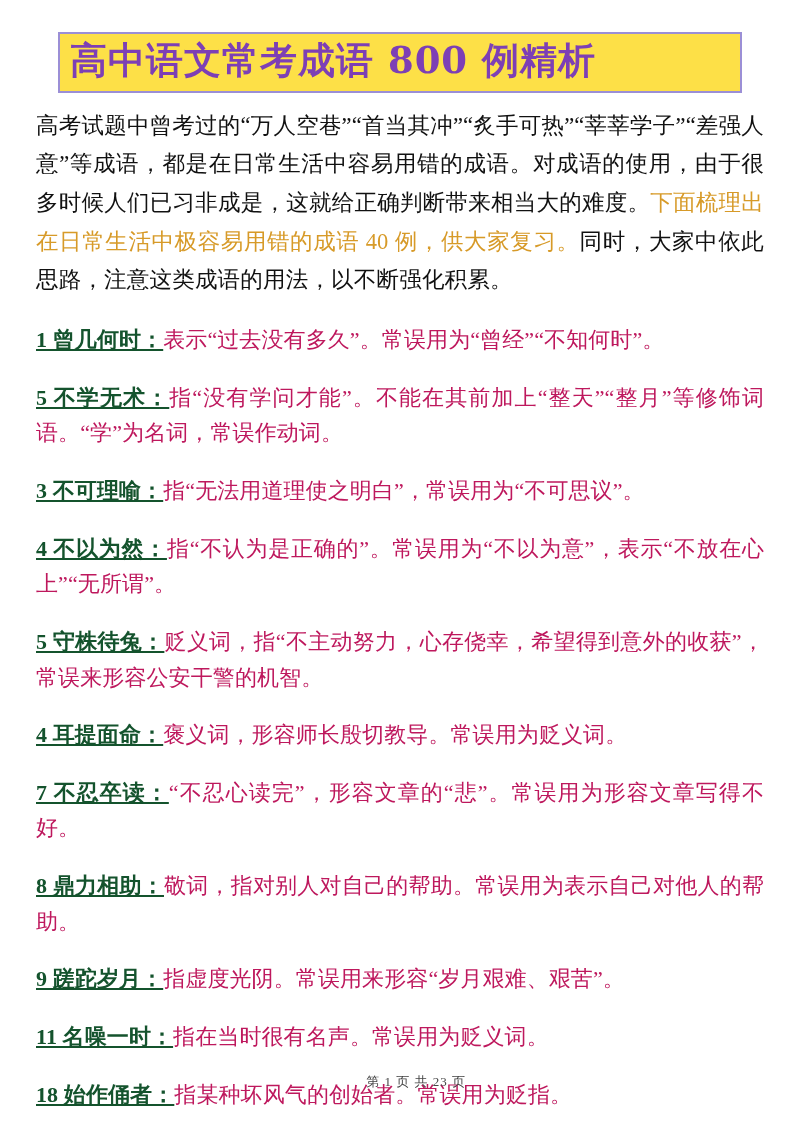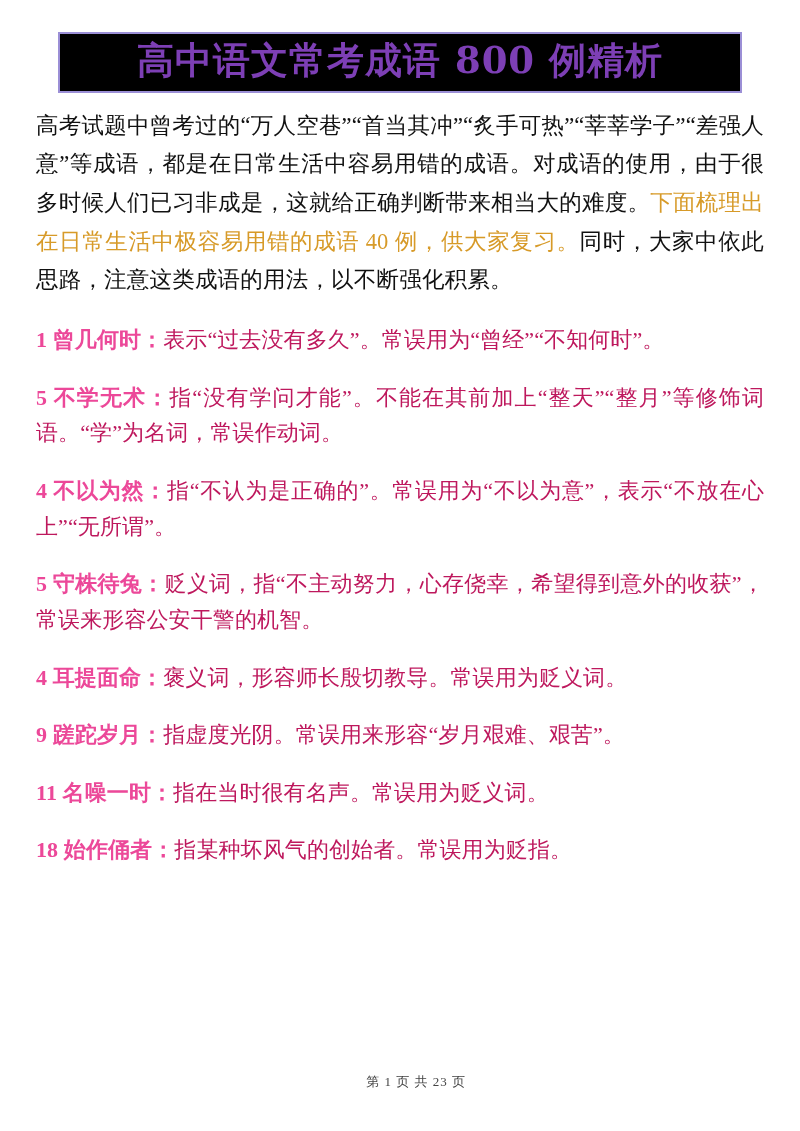--- a/index.html
+++ b/index.html
@@ -17,23 +17,23 @@
   }
   .page {
     width: 800px;
     height: 1131px;
     box-sizing: border-box;
     padding: 26px 34px 0 34px;
     position: relative;
   }
   .title-box {
     border: 2px solid #9b8fd6;
-    background: #000000;
+    background: #fde047;
     padding: 6px 10px 10px 10px;
-    text-align: center;
+    text-align: left;
     margin: 6px 24px 14px 24px;
   }
   .title-text {
     font-family: "DejaVu Serif", "Liberation Serif", serif;
     font-size: 37px;
     font-weight: bold;
     color: #7d3fb5;
     letter-spacing: 1px;
     line-height: 1.1;
     white-space: nowrap;
@@ -52,22 +52,23 @@
     margin: 0 2px;
   }
   .entry {
     font-size: 22px;
     line-height: 1.62;
     text-align: justify;
     margin-bottom: 2px;
     letter-spacing: 0.1px;
   }
   .entry .term {
-    color: #ec4899;
+    color: #14532d;
     font-weight: bold;
+    text-decoration: underline;
   }
   .entry .body {
     color: #be185d;
   }
   .footer {
     position: absolute;
     bottom: 40px;
     left: 16px;
     width: 800px;
     text-align: center;
@@ -87,28 +88,31 @@
   </div>
 
   <p class="intro"><span>高考试题中曾考过的“万人空巷”“首当其冲”“炙手可热”“莘莘学子”“差强人意”等成语，都是在日常生活中容易用错的成语。对成语的使用，由于很多时候人们已习非成是，这就给正确判断带来相当大的难度。</span><span class="hl-orange">下面梳理出在日常生活中极容易用错的成语 40 例，供大家复习。</span><span>同时，大家中依此思路，注意这类成语的用法，以不断强化积累。</span></p>
 
   <div class="entries">
 
     <p class="entry"><span class="term">1 曾几何时：</span><span class="body">表示“过去没有多久”。常误用为“曾经”“不知何时”。</span></p>
 
     <p class="entry"><span class="term">5 不学无术：</span><span class="body">指“没有学问才能”。不能在其前加上“整天”“整月”等修饰词语。“学”为名词，常误作动词。</span></p>
 
+    <p class="entry"><span class="term">3 不可理喻：</span><span class="body">指“无法用道理使之明白”，常误用为“不可思议”。</span></p>
 
     <p class="entry"><span class="term">4 不以为然：</span><span class="body">指“不认为是正确的”。常误用为“不以为意”，表示“不放在心上”“无所谓”。</span></p>
 
     <p class="entry"><span class="term">5 守株待兔：</span><span class="body">贬义词，指“不主动努力，心存侥幸，希望得到意外的收获”，常误来形容公安干警的机智。</span></p>
 
     <p class="entry"><span class="term">4 耳提面命：</span><span class="body">褒义词，形容师长殷切教导。常误用为贬义词。</span></p>
 
+    <p class="entry"><span class="term">7 不忍卒读：</span><span class="body">“不忍心读完”，形容文章的“悲”。常误用为形容文章写得不好。</span></p>
 
+    <p class="entry"><span class="term">8 鼎力相助：</span><span class="body">敬词，指对别人对自己的帮助。常误用为表示自己对他人的帮助。</span></p>
 
     <p class="entry"><span class="term">9 蹉跎岁月：</span><span class="body">指虚度光阴。常误用来形容“岁月艰难、艰苦”。</span></p>
 
     <p class="entry"><span class="term">11 名噪一时：</span><span class="body">指在当时很有名声。常误用为贬义词。</span></p>
 
     <p class="entry"><span class="term">18 始作俑者：</span><span class="body">指某种坏风气的创始者。常误用为贬指。</span></p>
 
   </div>
 
   <div class="footer">第 1 页 共 23 页</div>

